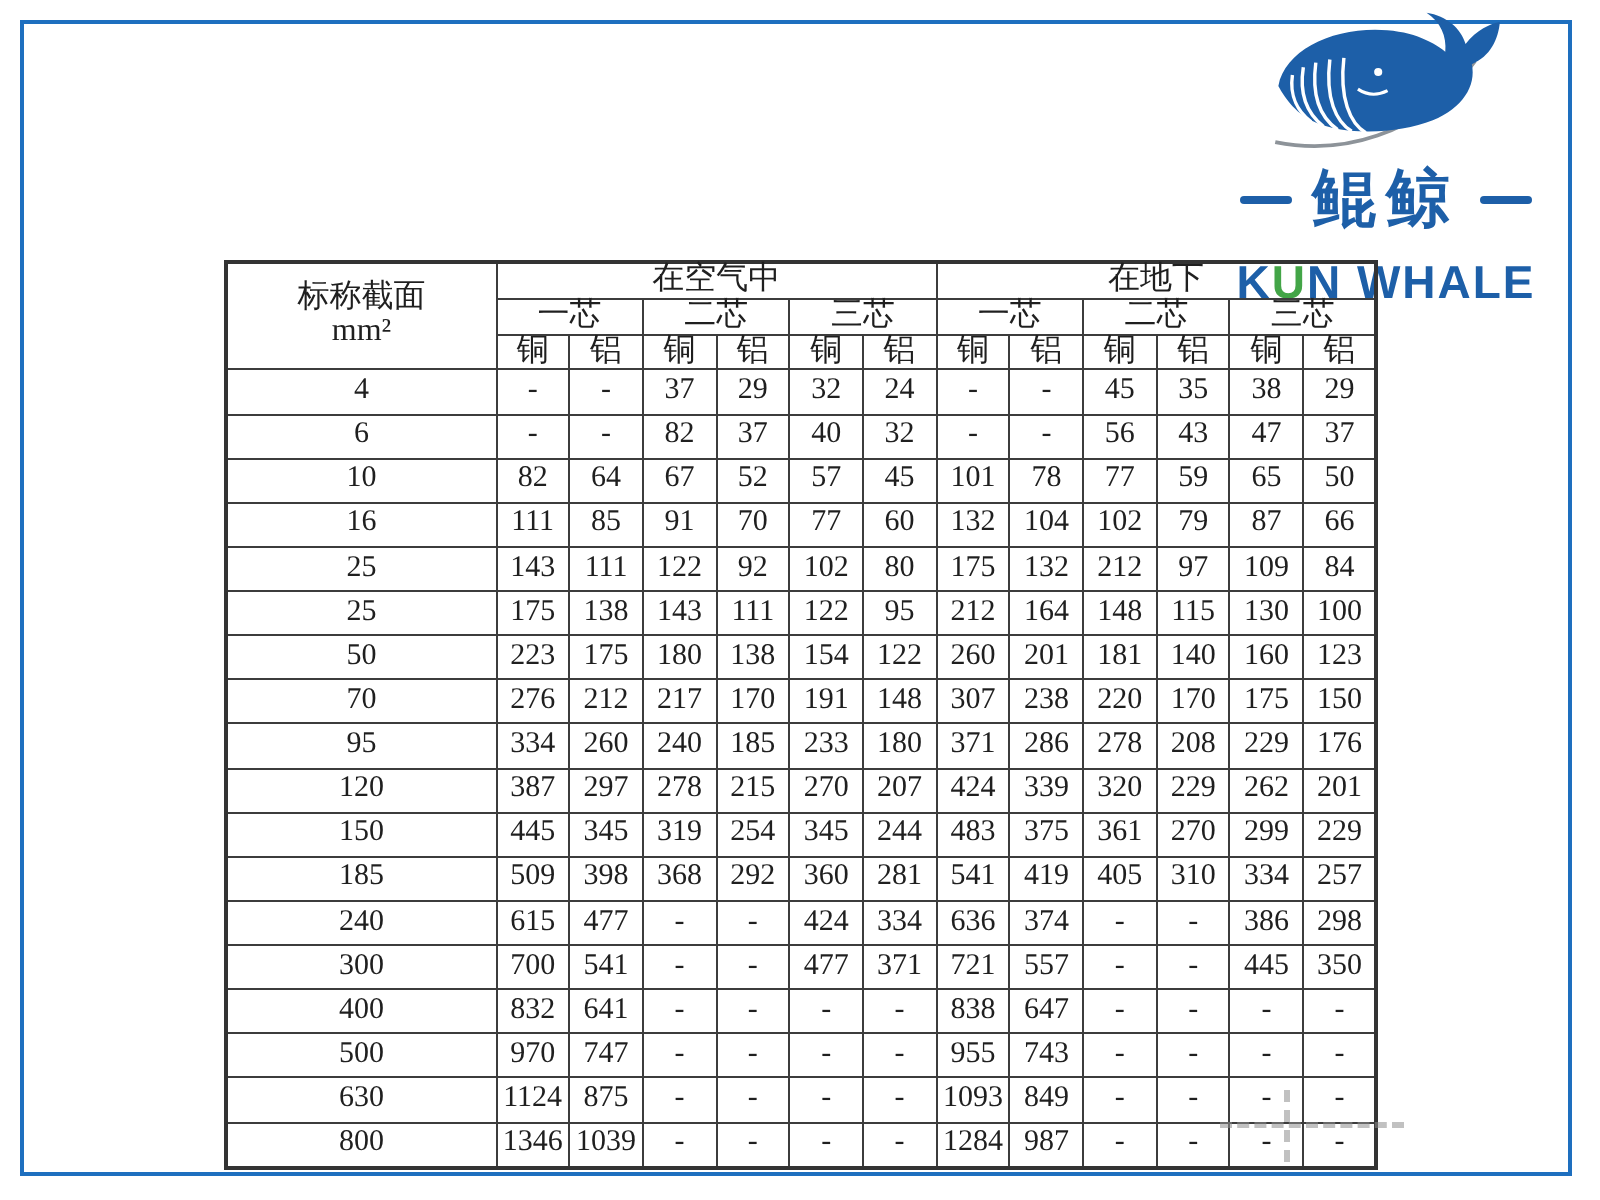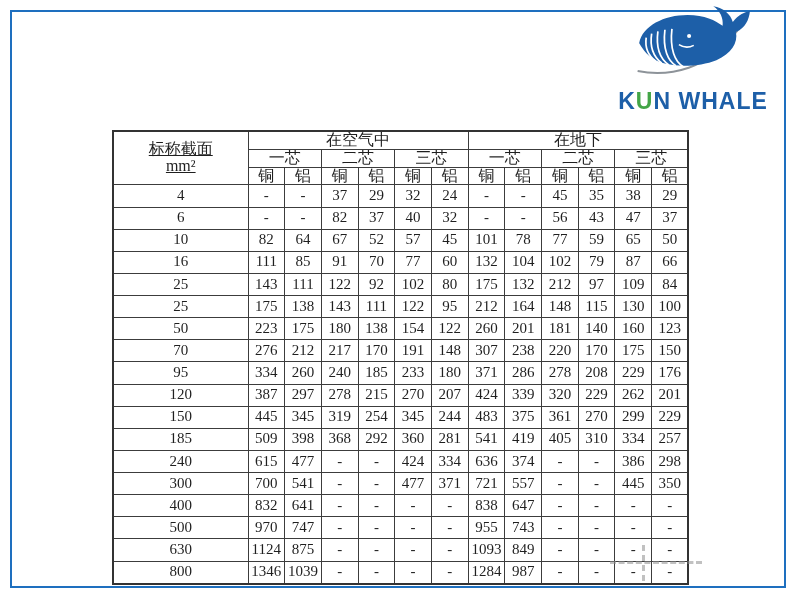--- a/index.html
+++ b/index.html
@@ -24,21 +24,21 @@
 
   
   .table-wrap { position:absolute; left:112px; top:130px; }
   table.amp { border-collapse:collapse; table-layout:fixed; width:575px; height:455px;
               border:2px solid #333333; }
   table.amp th, table.amp td { border:1px solid #3c3c3c; text-align:center;
               vertical-align:middle; padding:0; font-weight:normal;
               color:#1f1f1f; font-size:15px; line-height:1.05; }
   table.amp th { font-size:16px; }
   td.size-cell { font-size:15px; }
-  .corner div { font-size:16px;text-decoration:underline; }
+  .corner div { font-size:16px; }
   col.c-size { width:135px; }
   col.c-val  { width:36.7px; }
 
   
   .wm { position:absolute; opacity:.55; pointer-events:none; }
   .wm-h { left:610px; top:561px; width:92px; height:0; border-top:3px dashed #8f8f8f; }
   .wm-v { left:642px; top:545px; width:0; height:36px; border-left:3px dashed #8f8f8f; }
 </style>
 </head>
 <body>
@@ -58,20 +58,25 @@
       <path d="M15,43 C13,57 19,67 27,73"></path>
       <path d="M22,38 C19,57 26,69 35,76"></path>
       <path d="M30,35 C27,58 34,71 44,78"></path>
       <path d="M39,33 C36,58 43,73 53,79"></path>
       <path d="M48,32 C45,58 52,74 62,80"></path>
     </g>
 
     <circle cx="70" cy="41" r="2.6" fill="#ffffff"></circle>
     <path d="M57,52 Q66,58 76,53" fill="none" stroke="#ffffff" stroke-width="2"></path>
   </svg>
+  <div class="logo-cn">
+    <span class="dash"></span>
+    <span class="cn-text">鲲鲸</span>
+    <span class="dash"></span>
+  </div>
   <div class="logo-en"><span>K</span><span class="u-green">U</span><span>N WHALE</span></div>
 </div>
 
 <div class="table-wrap">
   <table class="amp">
     <colgroup>
         <col class="c-size">
         <col class="c-val">
         <col class="c-val">
         <col class="c-val">

